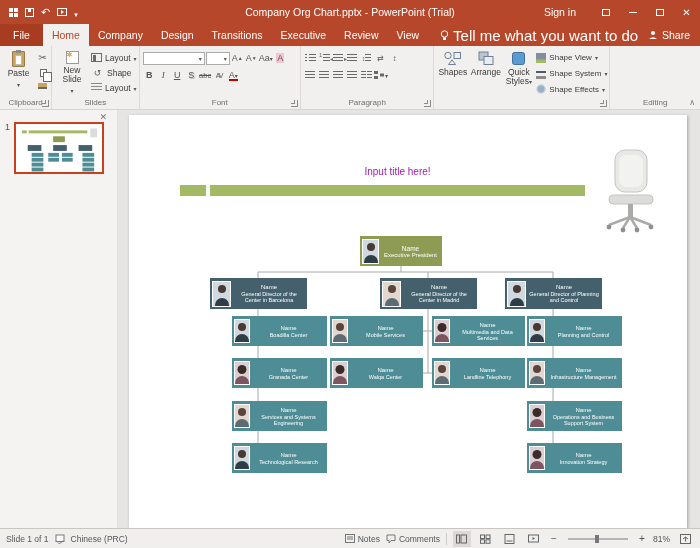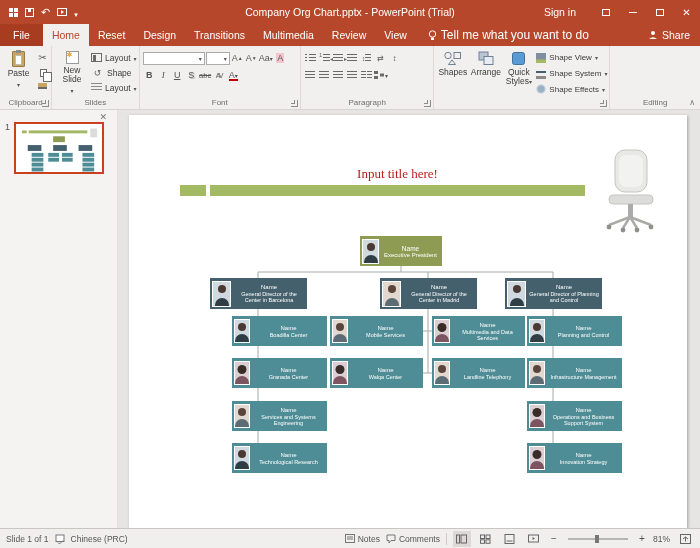--- a/index.html
+++ b/index.html
@@ -26,21 +26,21 @@
   .signin{font-size:10.5px;margin-right:16px;}
   .wbtn{width:27px;height:24px;display:flex;align-items:center;justify-content:center;font-size:10px;color:#fff;}
   .i-min{width:8px;height:1px;background:#fff;}
   .i-restore{width:8px;height:7px;border:1px solid #fff;position:relative;}
 
   
   .tabrow{position:absolute;left:0;top:24px;width:700px;height:22px;background:#B7472A;display:flex;align-items:stretch;}
   .tab{color:#fff;font-size:10.5px;line-height:22px;padding:0 9px;white-space:nowrap;}
   .tab.file{background:#A83C20;padding:0 13px;}
   .tab.active{background:#F1F0EE;color:#B7472A;}
-  .tellme{display:flex;align-items:center;gap:4px;color:#fff;font-size:12px;margin-left:12px;white-space:nowrap;}
+  .tellme{display:flex;align-items:center;gap:4px;color:#fff;font-size:15px;margin-left:12px;white-space:nowrap;}
   .share{margin-left:auto;display:flex;align-items:center;gap:4px;color:#fff;font-size:10.5px;padding-right:10px;}
 
   
   .ribbon{position:absolute;left:0;top:46px;width:700px;height:64px;background:#F1F0EE;border-bottom:1px solid #D8D4D0;display:flex;}
   .rgroup{position:relative;height:100%;border-right:1px solid #DDD9D5;padding:3px 2px 13px 3px;display:flex;gap:2px;}
   .glabel{position:absolute;left:0;bottom:2px;width:100%;text-align:center;font-size:8px;color:#6E6E6E;}
   .launch{position:absolute;right:2px;bottom:2px;width:7px;height:7px;border-right:1px solid #8a8a8a;border-bottom:1px solid #8a8a8a;}
   .launch::before{content:"";position:absolute;right:2px;bottom:2px;width:3px;height:3px;border-right:1px solid #8a8a8a;border-bottom:1px solid #8a8a8a;}
   .bigbtn{width:34px;display:flex;flex-direction:column;align-items:center;gap:2px;padding-top:2px;font-size:8.5px;color:#3b3b3b;text-align:center;line-height:9px;}
   .car::after{content:"▾";font-size:6px;color:#555;}
@@ -102,21 +102,21 @@
 
   
   .thumbs{position:absolute;left:0;top:110px;width:118px;height:418px;background:#F4F3F2;border-right:1px solid #E2DFDC;}
   .thumb-num{position:absolute;left:5px;top:12px;font-size:9px;color:#555;}
   .thumb-close{position:absolute;right:10px;top:2px;font-size:9px;color:#777;}
   .thumb{position:absolute;left:14px;top:12px;width:90px;height:52px;background:#fff;border:2px solid #C8401E;}
   .canvas{position:absolute;left:118px;top:110px;width:582px;height:418px;background:#E7E5E4;}
   .slide{position:absolute;left:11px;top:5px;width:558px;height:413px;background:#fff;box-shadow:1px 1px 3px rgba(0,0,0,.3);}
 
   
-  .slide-title{position:absolute;left:81px;top:51px;width:375px;text-align:center;font-size:13px;color:#b91c1c;font-family:Liberation Serif, serif;}
+  .slide-title{position:absolute;left:81px;top:51px;width:375px;text-align:center;font-size:10px;color:#a21caf;font-family:Liberation Sans, sans-serif;}
   .bar{position:absolute;top:70px;height:11px;background:#A4B963;}
   .bar-short{left:51px;width:26px;}
   .bar-long{left:81px;width:375px;}
   .chair{position:absolute;left:466px;top:33px;}
   .connectors{position:absolute;left:0;top:0;}
 
   .box{position:absolute;display:flex;align-items:center;gap:2px;padding:2px;color:#fff;}
   .root{background:#8E9C53;left:231px;top:121px;width:82px;height:30px;}
   .dir{background:#45606D;top:163px;width:97px;height:31px;}
   .d0{left:81px;}.d1{left:251px;}.d2{left:376px;}
@@ -170,24 +170,24 @@
       <span class="wbtn">
           <span class="i-restore"></span>
         </span>
       <span class="wbtn">✕</span>
     </div>
   </div>
 
   <div class="tabrow">
     <span class="tab file">File</span>
     <span class="tab active">Home</span>
-    <span class="tab">Reset</span>
+    <span class="tab">Company</span>
     <span class="tab">Design</span>
     <span class="tab">Transitions</span>
-    <span class="tab">Multimedia</span>
+    <span class="tab">Executive</span>
     <span class="tab">Review</span>
     <span class="tab">View</span>
     <span class="tellme">
       <svg width="9" height="11" viewBox="0 0 9 11">
           <circle cx="4.5" cy="4" r="3.2" fill="none" stroke="#fff"></circle>
           <rect x="3" y="7.5" width="3" height="2.5" fill="#fff"></rect>
         </svg>
       <span>Tell me what you want to do</span>
     </span>
     <span class="share">

